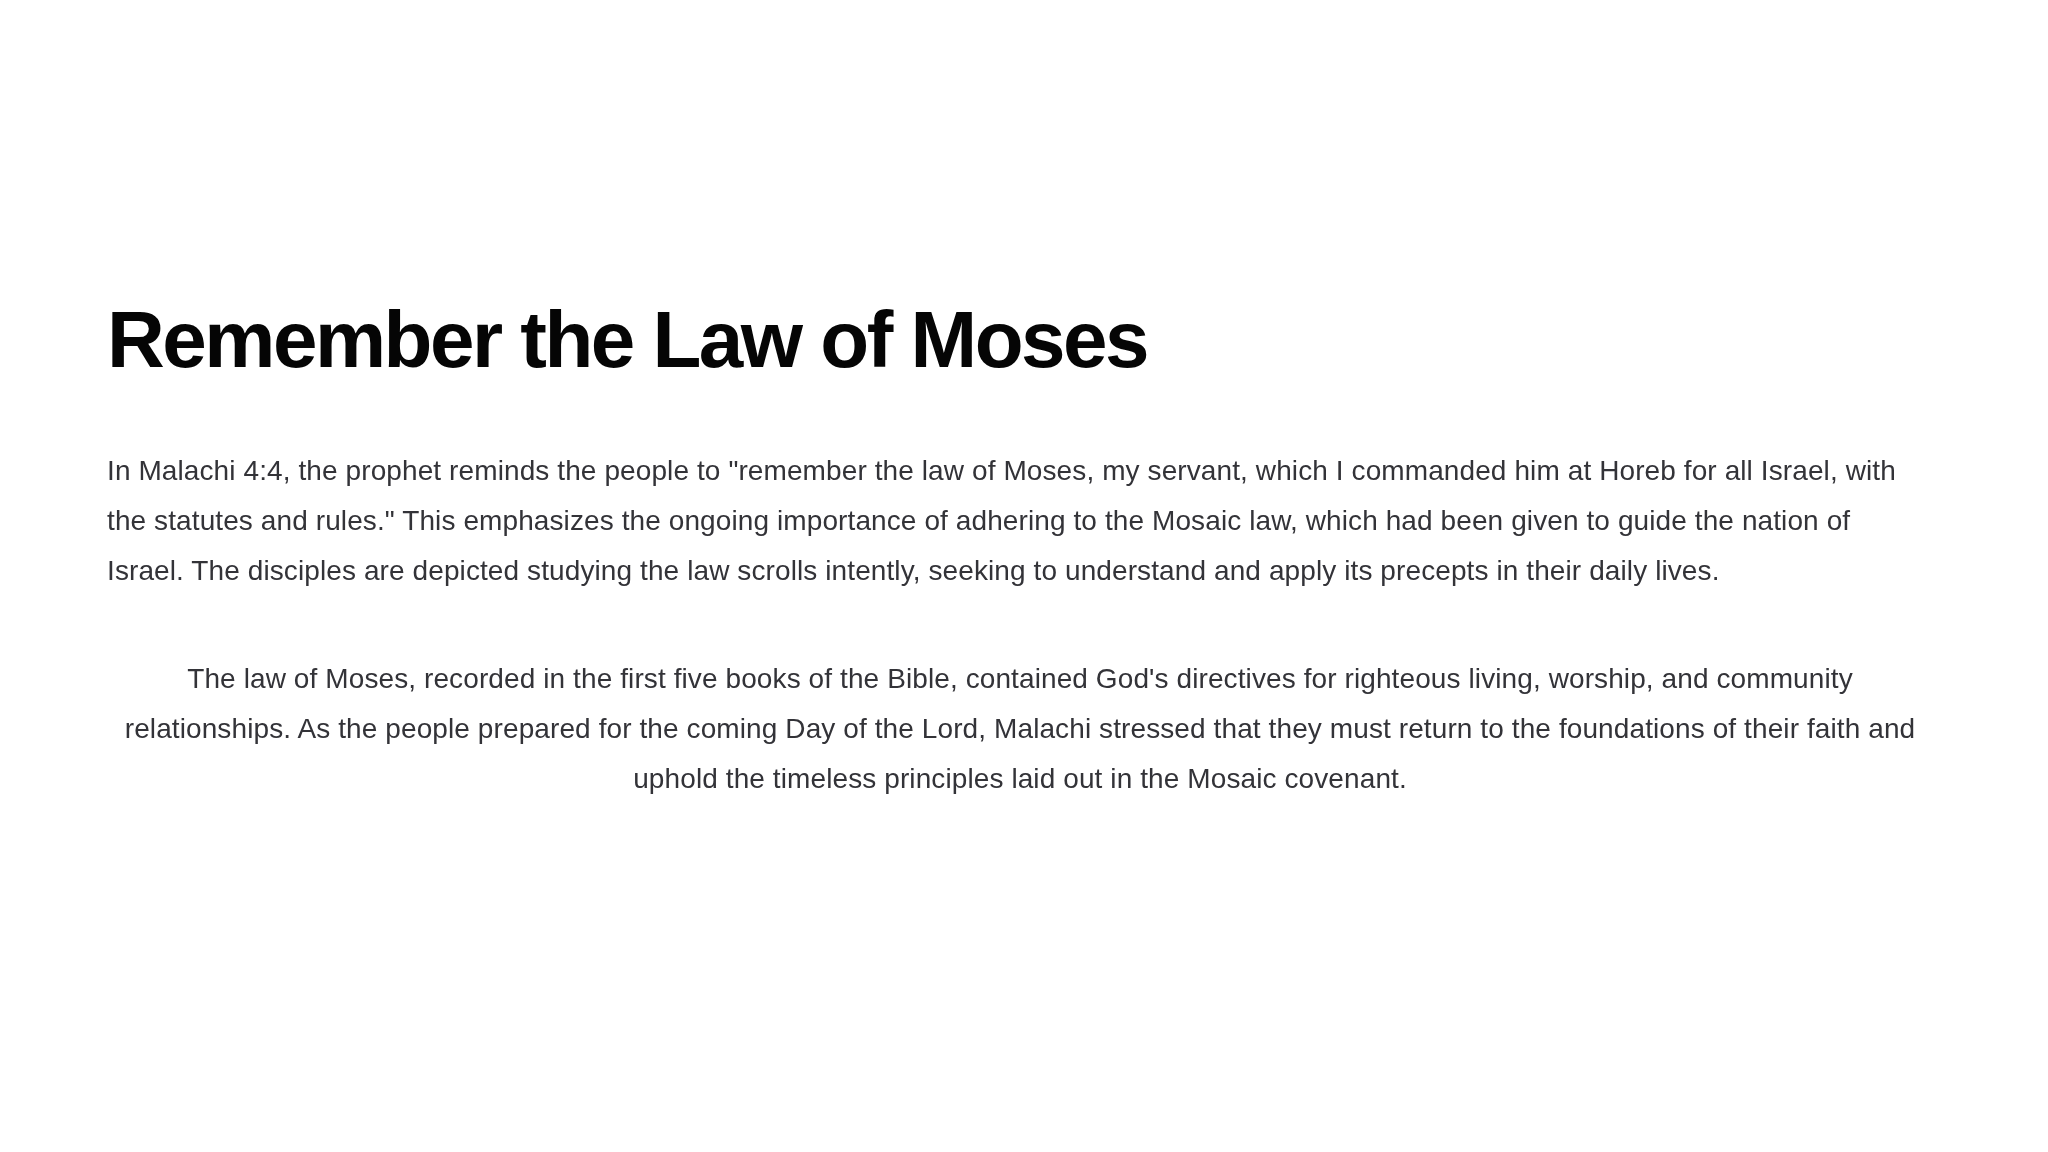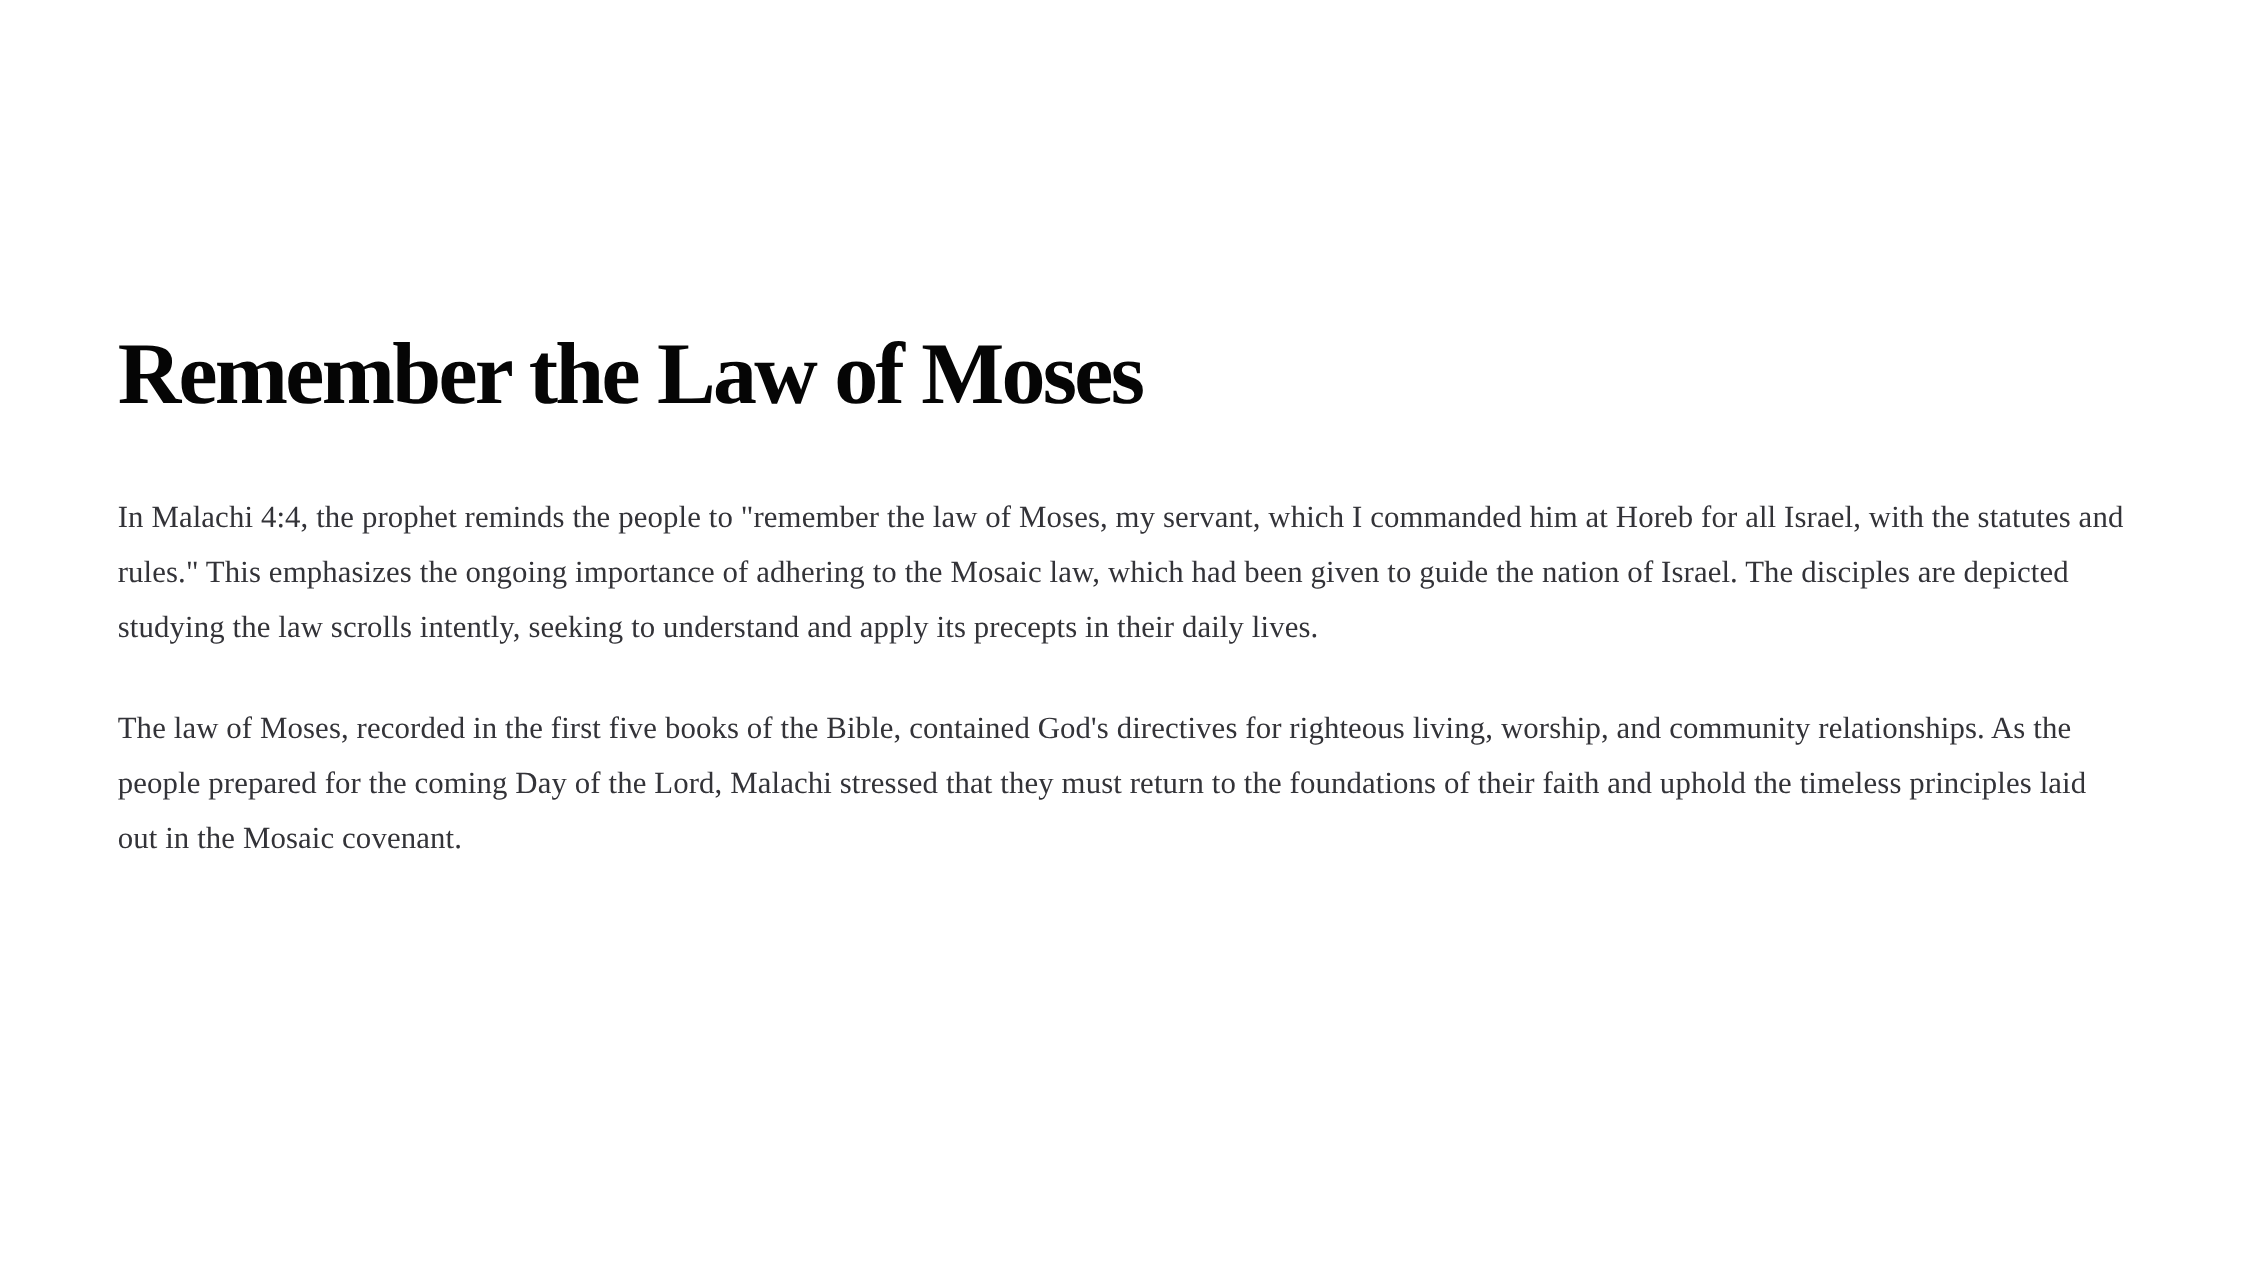--- a/index.html
+++ b/index.html
@@ -11,21 +11,20 @@
     width: 2048px;
     height: 1152px;
     overflow: hidden;
     font-family: "Liberation Sans", "DejaVu Sans", sans-serif;
   }
   .page {
     box-sizing: border-box;
     width: 100%;
     height: 100%;
     padding: 0 115px 0 107px;
-    font-family: Liberation Serif, serif;
   }
   .article {
     max-width: 1830px;
   }
   h1.page-title {
     margin: 0;
     padding-top: 296px;
     font-size: 80px;
     line-height: 1.1;
     font-weight: 800;
@@ -37,21 +36,22 @@
     font-size: 28px;
     line-height: 50px;
     font-weight: 400;
     color: #333338;
     letter-spacing: 0.1px;
   }
   .body-copy p.para-1 {
     margin-top: 62px;
   }
   .body-copy p.para-2 {
-    margin-top: 42px;
+    margin-top: 58px;
+    text-align: center;
   }
 </style>
 </head>
 <body>
 
 <div class="page">
   <div class="article">
     <h1 class="page-title">Remember the Law of Moses</h1>
     <div class="body-copy">
       <p class="para-1">In Malachi 4:4, the prophet reminds the people to "remember the law of Moses, my servant, which I commanded him at Horeb for all Israel, with the statutes and rules." This emphasizes the ongoing importance of adhering to the Mosaic law, which had been given to guide the nation of Israel. The disciples are depicted studying the law scrolls intently, seeking to understand and apply its precepts in their daily lives.</p>

